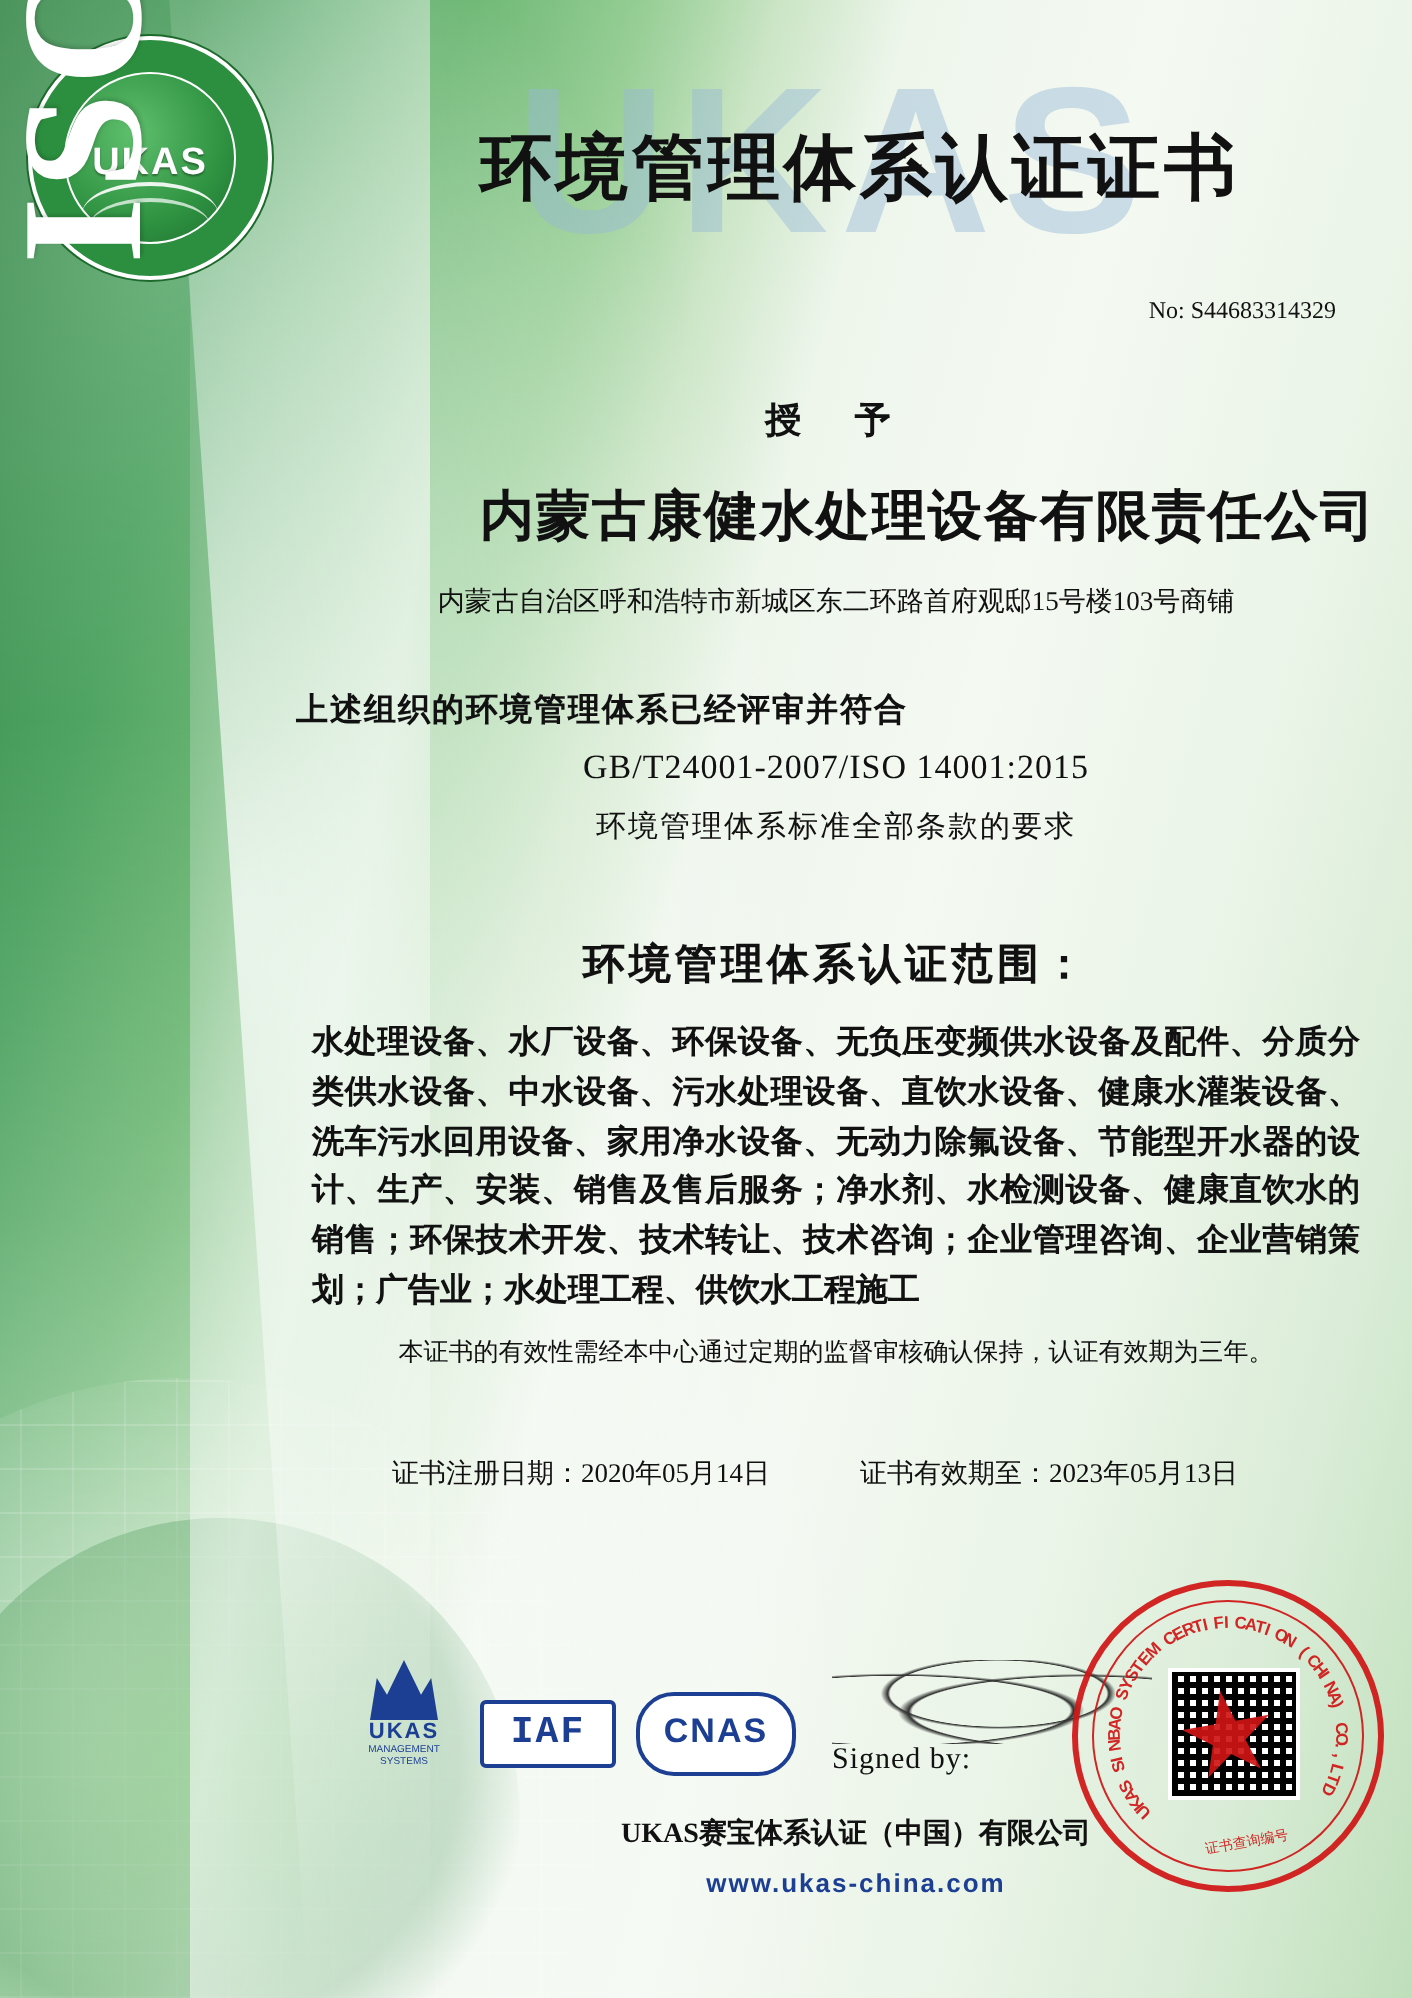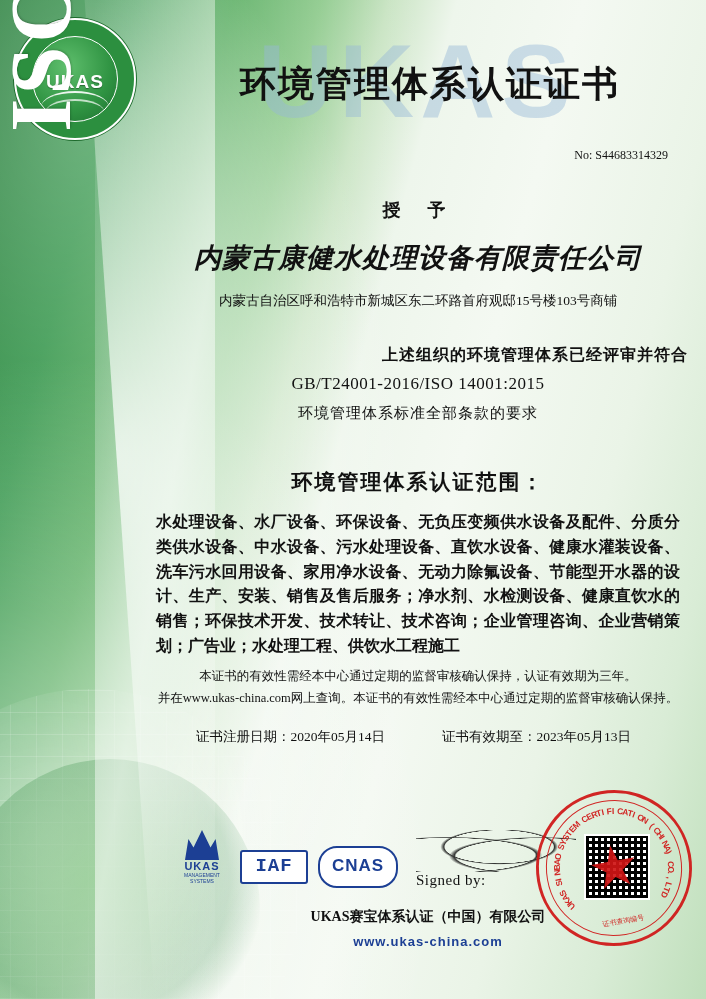--- a/index.html
+++ b/index.html
@@ -120,29 +120,29 @@
     position:absolute;left:0;top:148px;width:520px;text-align:right;
     font-family:"Liberation Serif", serif;
     font-size:12px;color:#111;
     padding-right:26px;
   }
   .awarded{
     position:absolute;left:0;top:198px;width:540px;text-align:center;
     font-family:Liberation Mono, monospace;font-weight:bold;font-size:18px;letter-spacing:8px;color:#111;
   }
   .company{
-    position:absolute;left:0;top:240px;width:540px;text-align:center;
-    font-family:"Liberation Serif", serif;font-weight:bold;font-size:27px;letter-spacing:1px;color:#111;font-style:italic;
+    position:absolute;left:0;top:240px;width:540px;text-align:right;
+    font-family:"Liberation Serif", serif;font-weight:bold;font-size:27px;letter-spacing:1px;color:#111;
   }
   .address{
     position:absolute;left:0;top:292px;width:540px;text-align:center;
     font-family:"Liberation Serif", serif;font-size:13.5px;color:#111;
   }
   .stmt1{
-    position:absolute;left:0;top:345px;width:540px;text-align:right;
+    position:absolute;left:0;top:345px;width:540px;text-align:left;
     font-family:"Liberation Serif", serif;font-weight:bold;font-size:16px;color:#111;letter-spacing:1px;
   }
   .stmt2{
     position:absolute;left:0;top:374px;width:540px;text-align:center;
     font-family:"Liberation Serif", serif;font-size:17px;color:#111;letter-spacing:.5px;
   }
   .stmt3{
     position:absolute;left:0;top:404px;width:540px;text-align:center;
     font-family:"Liberation Serif", serif;font-size:15px;color:#111;letter-spacing:1px;
   }
@@ -167,21 +167,21 @@
   }
   .note2{
     position:absolute;left:0;top:690px;width:540px;text-align:center;
     font-family:"Liberation Serif", serif;font-size:12.5px;color:#111;
   }
   .dates{
     position:absolute;left:0;top:728px;width:540px;
     font-family:"Liberation Serif", serif;font-size:13.5px;color:#111;
   }
   .dates .issue{position:absolute;left:48px;top:0;}
-  .dates .expiry{position:absolute;left:294px;top:0;}
+  .dates .expiry{position:absolute;left:282px;top:0;}
 
   
   .logos{
     position:absolute;left:0;top:828px;width:560px;height:70px;
   }
   .ukas-small{
     position:absolute;left:28px;top:2px;width:52px;text-align:center;
   }
   .ukas-small .crown{
     width:34px;height:30px;margin:0 auto;
@@ -288,28 +288,27 @@
 
     <div class="cert-no">No: S44683314329</div>
 
     <div class="awarded">授 予</div>
 
     <div class="company">内蒙古康健水处理设备有限责任公司</div>
 
     <div class="address">内蒙古自治区呼和浩特市新城区东二环路首府观邸15号楼103号商铺</div>
 
     <div class="stmt1">上述组织的环境管理体系已经评审并符合</div>
-    <div class="stmt2">GB/T24001-2016/ISO 14001:2015</div>
+    <div class="stmt2">GB/T24001-2007/ISO 14001:2015</div>
     <div class="stmt3">环境管理体系标准全部条款的要求</div>
 
     <div class="scope-title">环境管理体系认证范围：</div>
     <div class="scope-body">水处理设备、水厂设备、环保设备、无负压变频供水设备及配件、分质分类供水设备、中水设备、污水处理设备、直饮水设备、健康水灌装设备、洗车污水回用设备、家用净水设备、无动力除氟设备、节能型开水器的设计、生产、安装、销售及售后服务；净水剂、水检测设备、健康直饮水的销售；环保技术开发、技术转让、技术咨询；企业管理咨询、企业营销策划；广告业；水处理工程、供饮水工程施工</div>
 
     <div class="note1">本证书的有效性需经本中心通过定期的监督审核确认保持，认证有效期为三年。</div>
-    <div class="note2">并在www.ukas-china.com网上查询。本证书的有效性需经本中心通过定期的监督审核确认保持。</div>
 
     <div class="dates">
       <span class="issue">证书注册日期：2020年05月14日</span>
       <span class="expiry">证书有效期至：2023年05月13日</span>
     </div>
 
     <div class="logos">
       <div class="ukas-small">
         <div class="crown"></div>
         <div class="lbl">UKAS</div>

